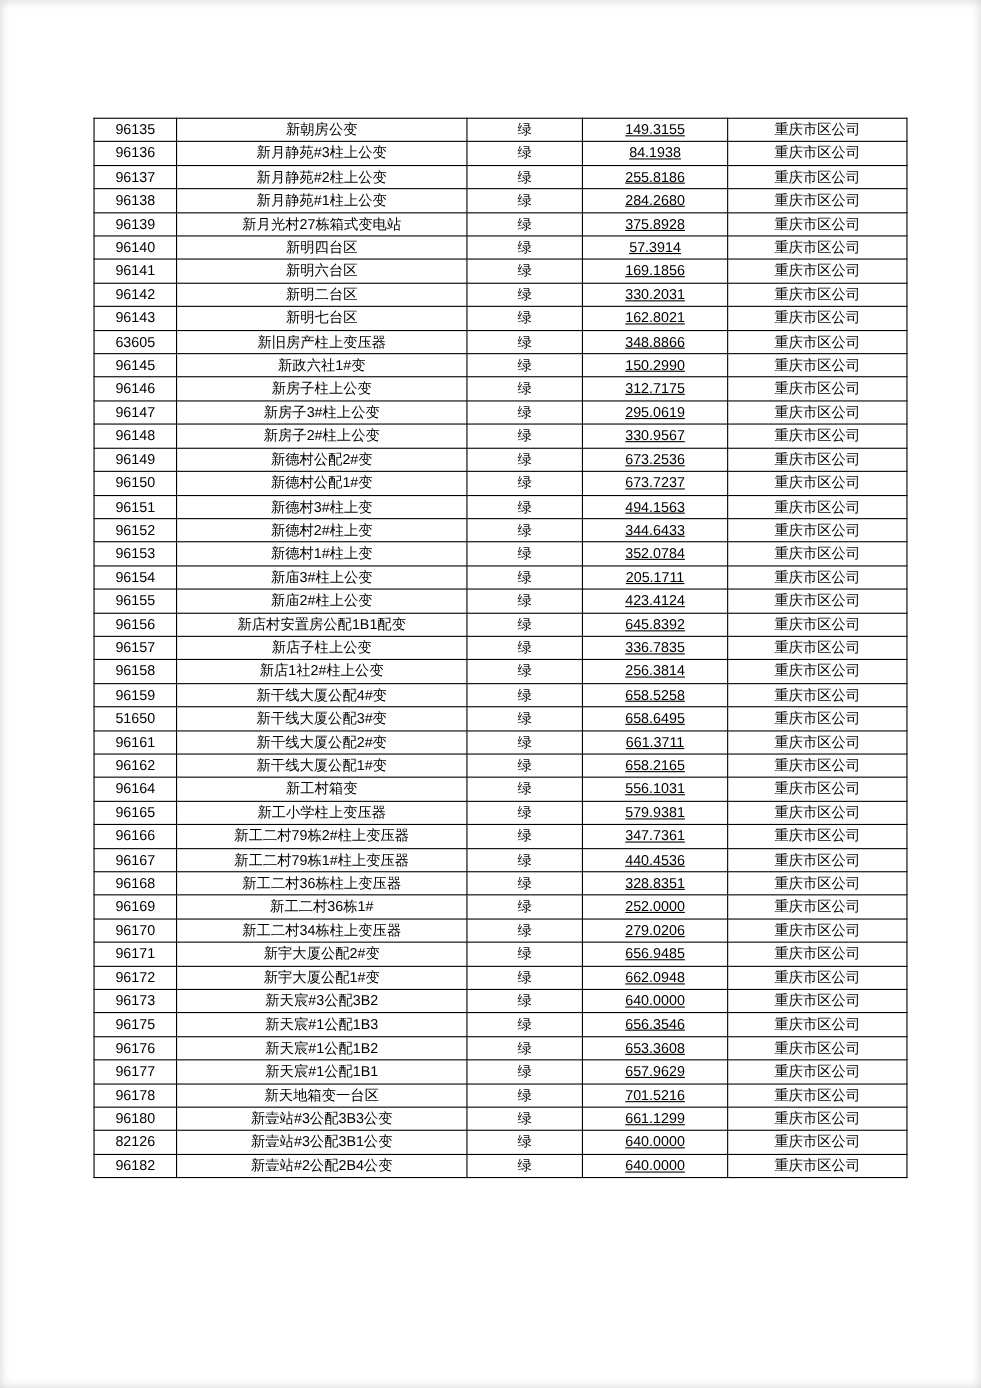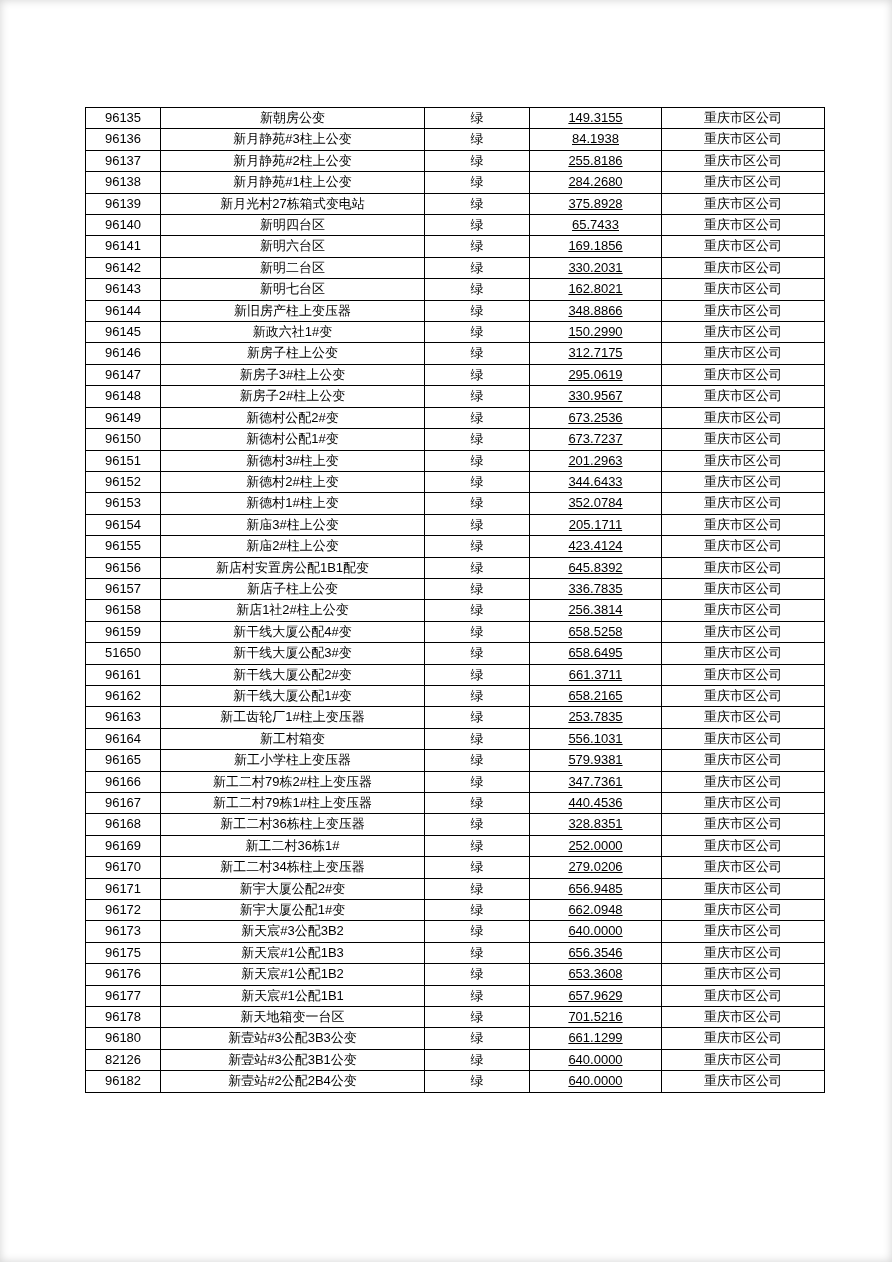--- a/index.html
+++ b/index.html
@@ -83,21 +83,21 @@
           <td class="col-0">96139</td>
           <td class="col-1">新月光村27栋箱式变电站</td>
           <td class="col-2">绿</td>
           <td class="col-3">375.8928</td>
           <td class="col-4">重庆市区公司</td>
         </tr>
         <tr>
           <td class="col-0">96140</td>
           <td class="col-1">新明四台区</td>
           <td class="col-2">绿</td>
-          <td class="col-3">65.7433</td>
+          <td class="col-3">57.3914</td>
           <td class="col-4">重庆市区公司</td>
         </tr>
         <tr>
           <td class="col-0">96141</td>
           <td class="col-1">新明六台区</td>
           <td class="col-2">绿</td>
           <td class="col-3">169.1856</td>
           <td class="col-4">重庆市区公司</td>
         </tr>
         <tr>
@@ -108,21 +108,21 @@
           <td class="col-4">重庆市区公司</td>
         </tr>
         <tr>
           <td class="col-0">96143</td>
           <td class="col-1">新明七台区</td>
           <td class="col-2">绿</td>
           <td class="col-3">162.8021</td>
           <td class="col-4">重庆市区公司</td>
         </tr>
         <tr>
-          <td class="col-0">96144</td>
+          <td class="col-0">63605</td>
           <td class="col-1">新旧房产柱上变压器</td>
           <td class="col-2">绿</td>
           <td class="col-3">348.8866</td>
           <td class="col-4">重庆市区公司</td>
         </tr>
         <tr>
           <td class="col-0">96145</td>
           <td class="col-1">新政六社1#变</td>
           <td class="col-2">绿</td>
           <td class="col-3">150.2990</td>
@@ -160,21 +160,21 @@
           <td class="col-0">96150</td>
           <td class="col-1">新德村公配1#变</td>
           <td class="col-2">绿</td>
           <td class="col-3">673.7237</td>
           <td class="col-4">重庆市区公司</td>
         </tr>
         <tr>
           <td class="col-0">96151</td>
           <td class="col-1">新德村3#柱上变</td>
           <td class="col-2">绿</td>
-          <td class="col-3">201.2963</td>
+          <td class="col-3">494.1563</td>
           <td class="col-4">重庆市区公司</td>
         </tr>
         <tr>
           <td class="col-0">96152</td>
           <td class="col-1">新德村2#柱上变</td>
           <td class="col-2">绿</td>
           <td class="col-3">344.6433</td>
           <td class="col-4">重庆市区公司</td>
         </tr>
         <tr>
@@ -238,27 +238,20 @@
           <td class="col-1">新干线大厦公配2#变</td>
           <td class="col-2">绿</td>
           <td class="col-3">661.3711</td>
           <td class="col-4">重庆市区公司</td>
         </tr>
         <tr>
           <td class="col-0">96162</td>
           <td class="col-1">新干线大厦公配1#变</td>
           <td class="col-2">绿</td>
           <td class="col-3">658.2165</td>
-          <td class="col-4">重庆市区公司</td>
-        </tr>
-        <tr>
-          <td class="col-0">96163</td>
-          <td class="col-1">新工齿轮厂1#柱上变压器</td>
-          <td class="col-2">绿</td>
-          <td class="col-3">253.7835</td>
           <td class="col-4">重庆市区公司</td>
         </tr>
         <tr>
           <td class="col-0">96164</td>
           <td class="col-1">新工村箱变</td>
           <td class="col-2">绿</td>
           <td class="col-3">556.1031</td>
           <td class="col-4">重庆市区公司</td>
         </tr>
         <tr>

